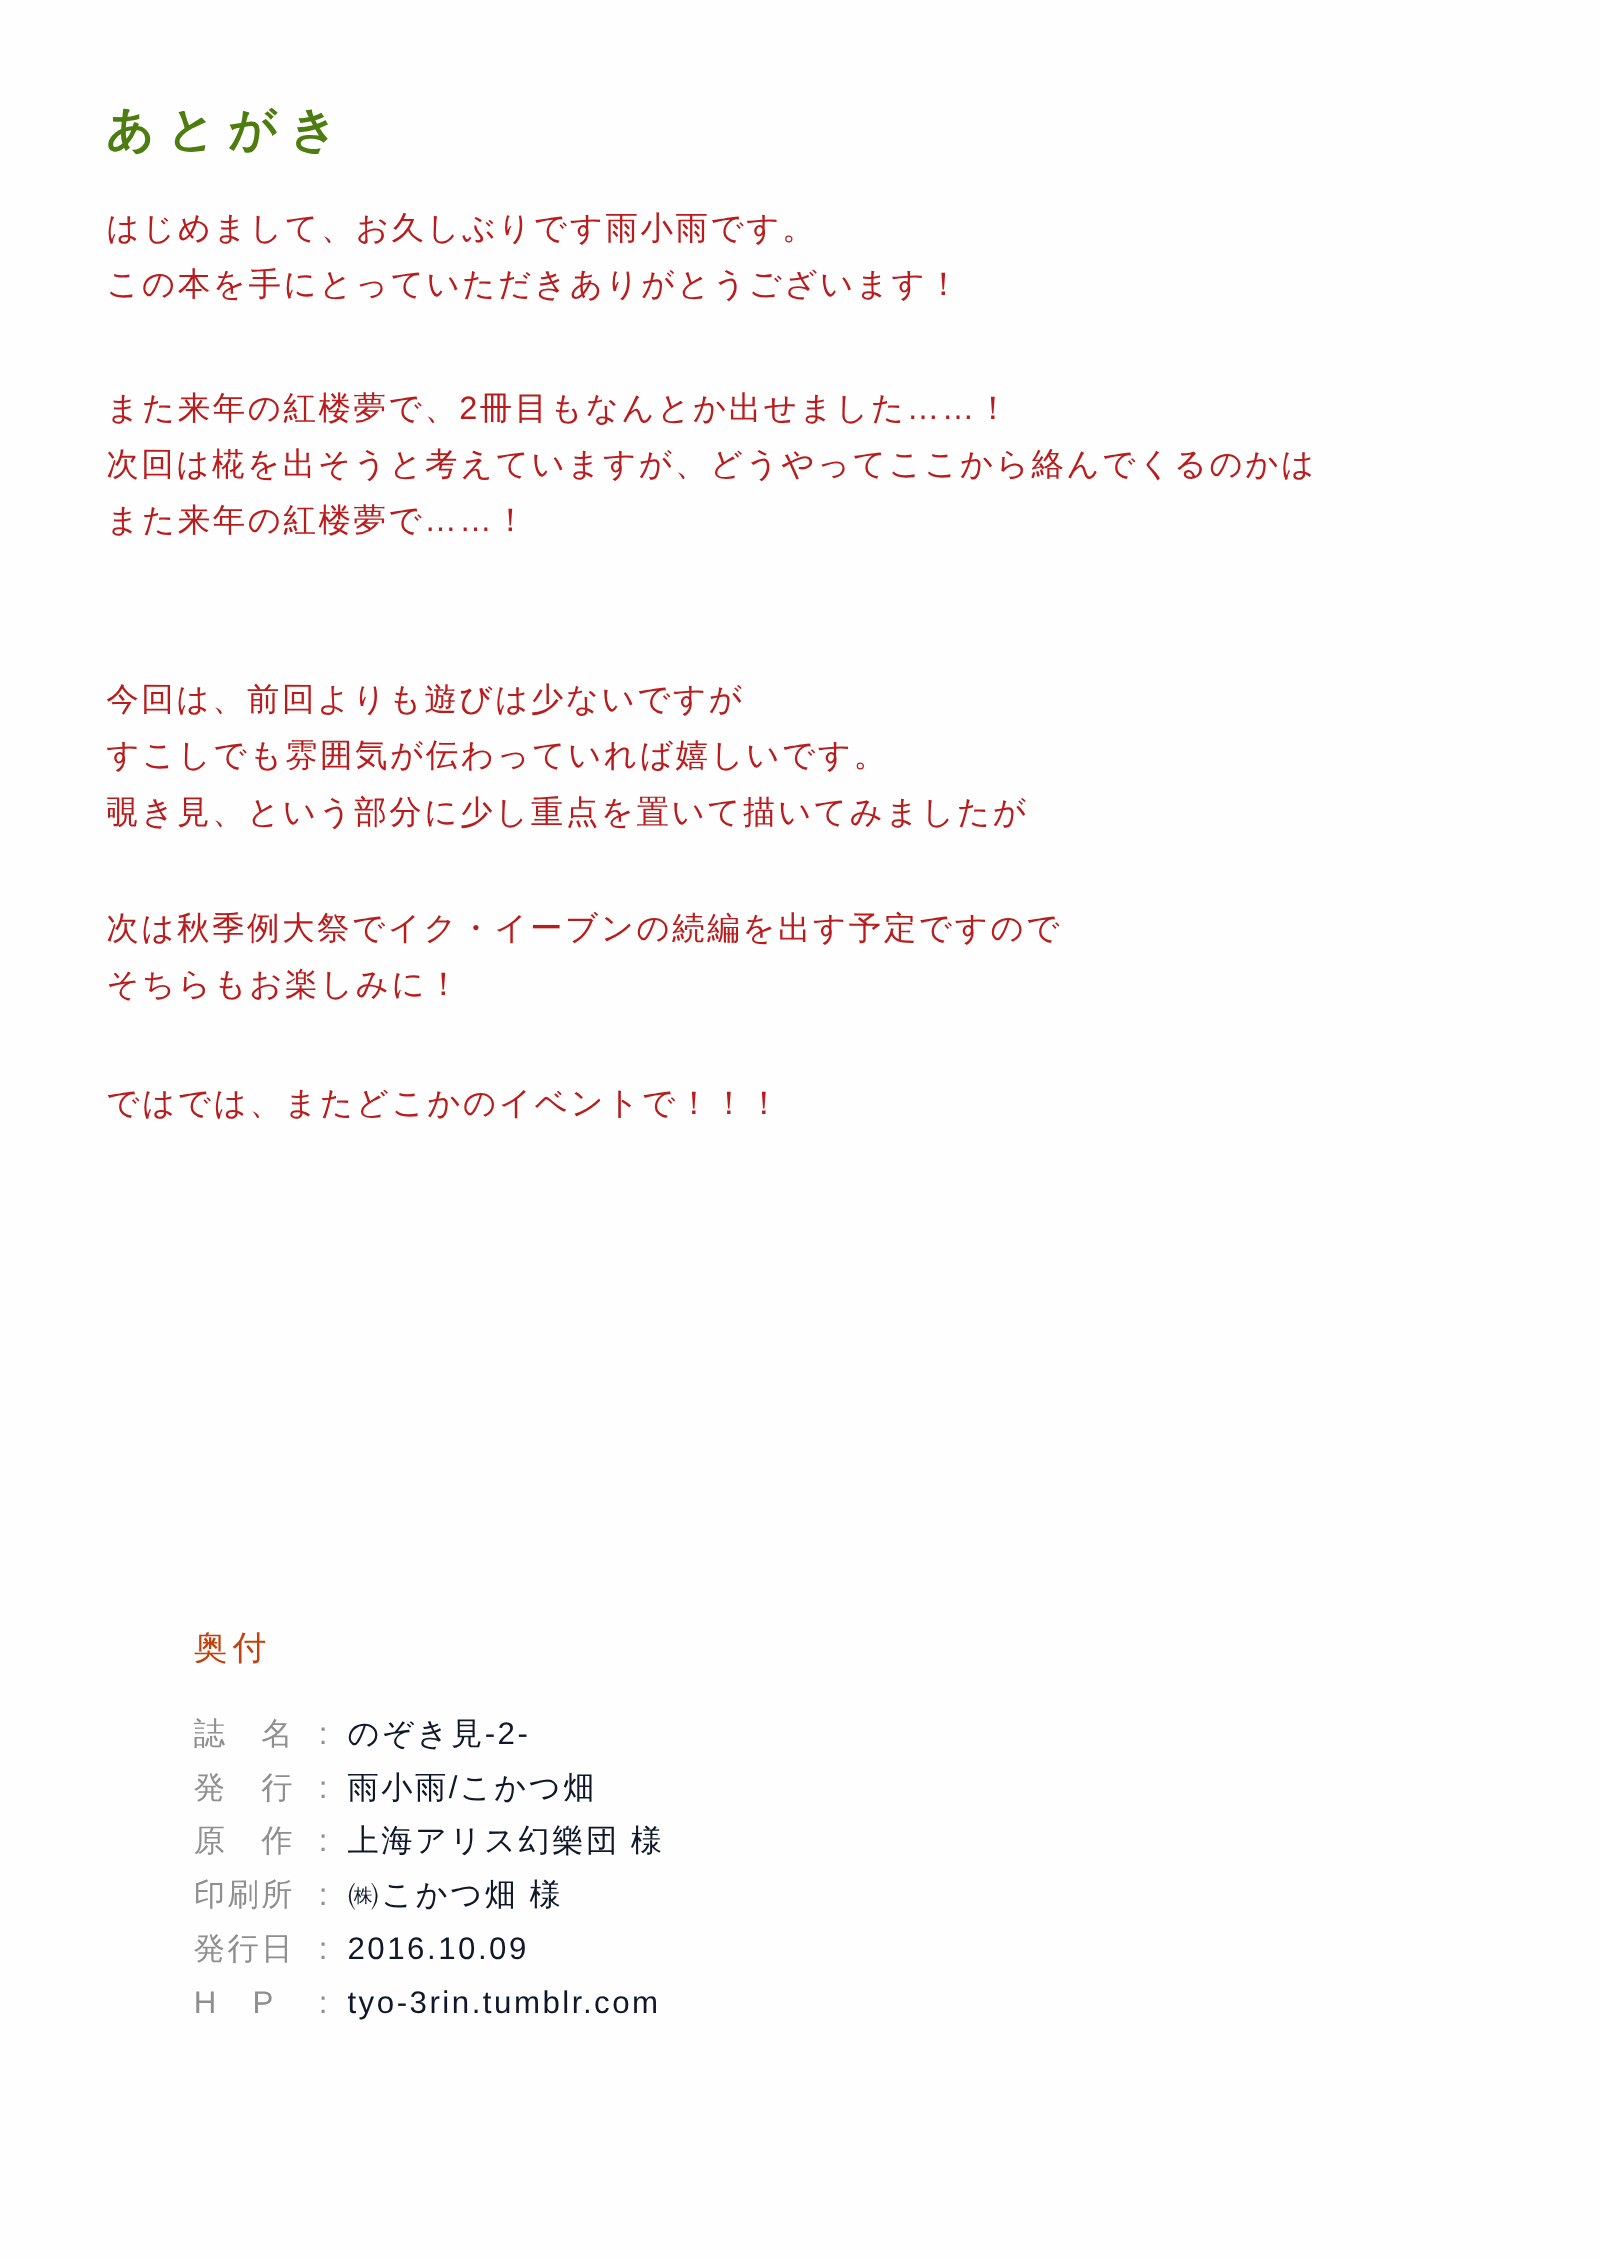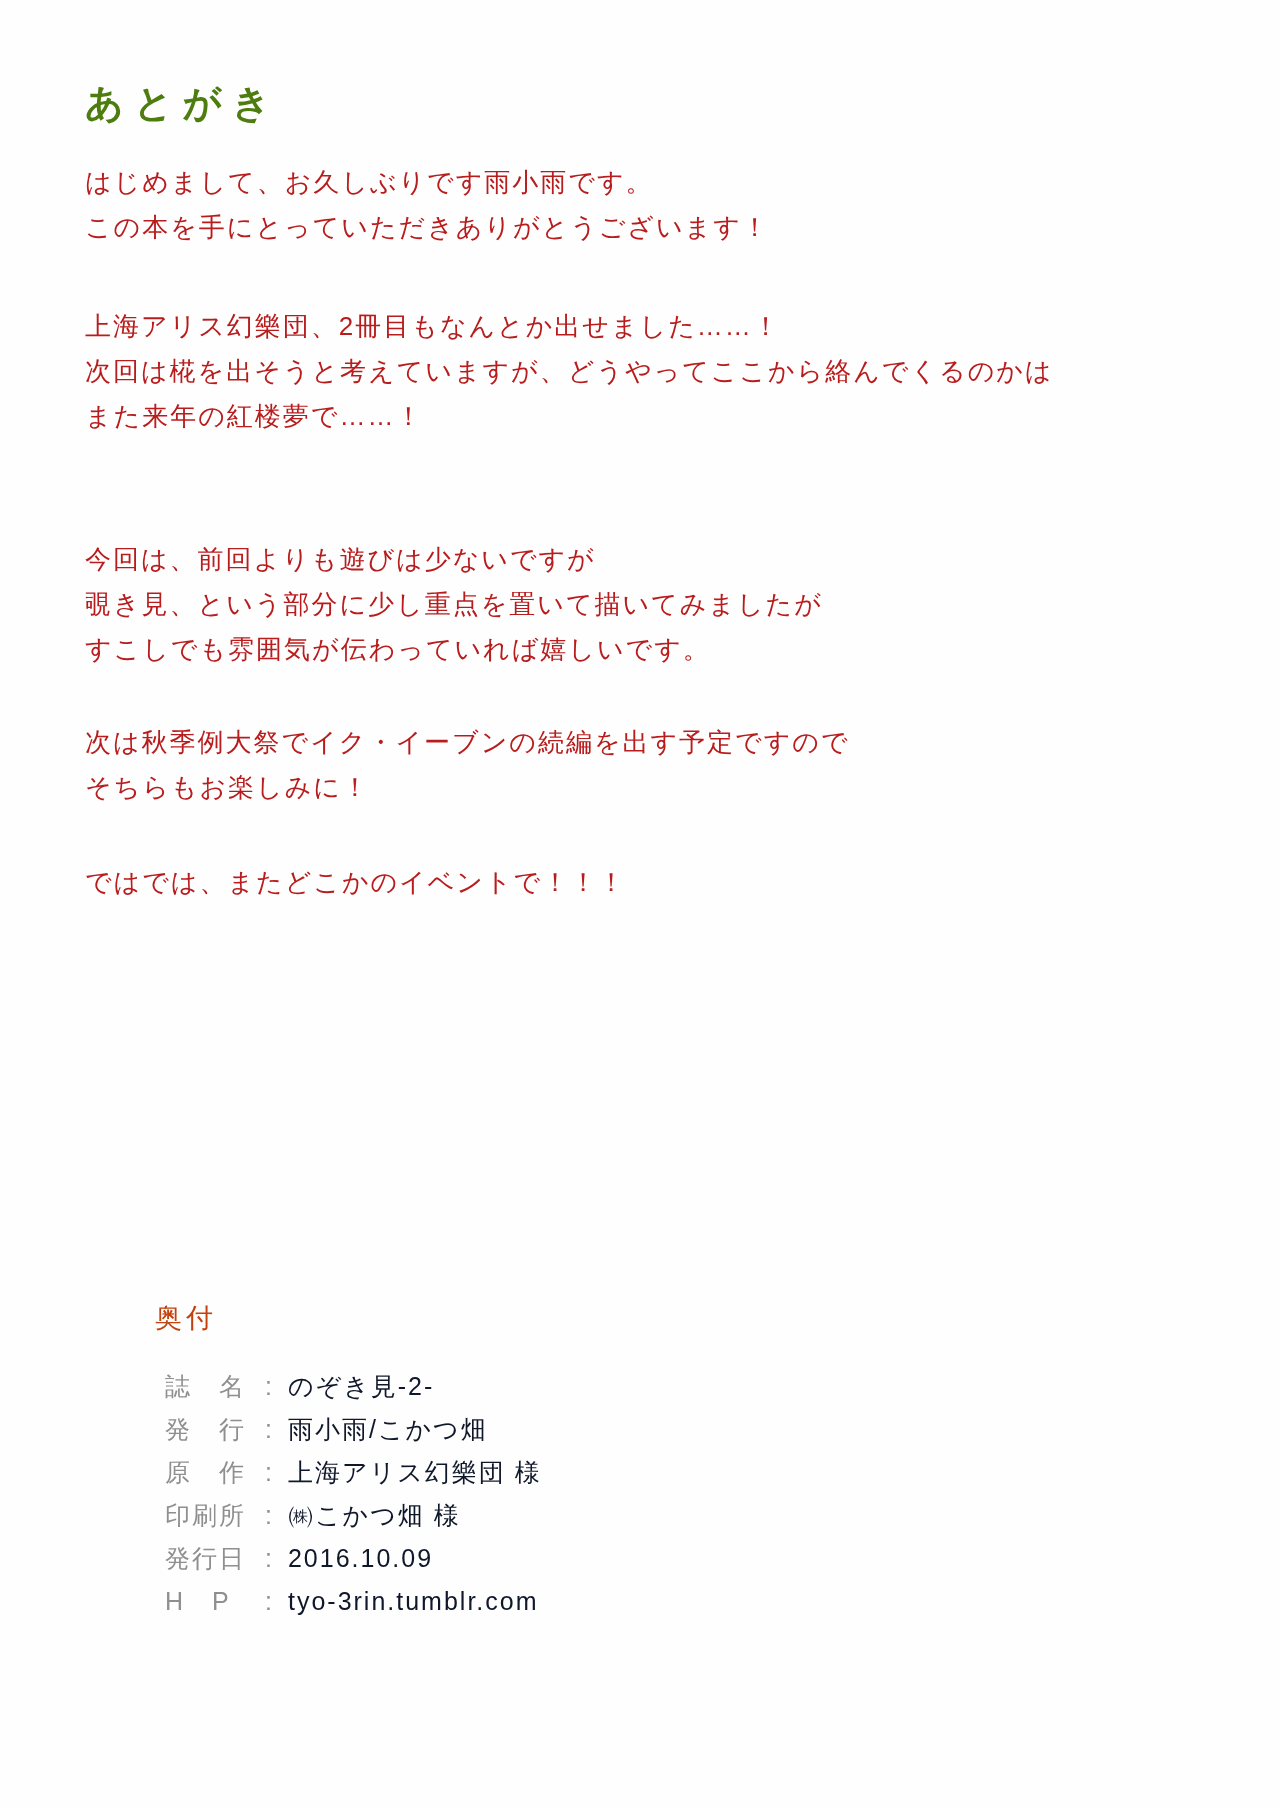--- a/index.html
+++ b/index.html
@@ -51,21 +51,20 @@
     left: 155px;
     color: #3d3d3d;
   }
   .colophon-heading {
     font-size: 27px;
     letter-spacing: 4px;
     color: #c2410c;
     margin: 0 0 34px 0;
   }
   .colophon-rows {
-    margin-left: 10px;
   }
   .crow {
     display: flex;
     align-items: baseline;
     height: 43px;
     font-size: 25px;
     letter-spacing: 2px;
     white-space: nowrap;
   }
   .clabel {
@@ -88,29 +87,29 @@
 <div class="page">
 
   <h1 class="title">あとがき</h1>
 
   <div class="para para-1">
     <div class="line">はじめまして、お久しぶりです雨小雨です。</div>
     <div class="line">この本を手にとっていただきありがとうございます！</div>
   </div>
 
   <div class="para para-2">
-    <div class="line">上海アリス幻樂団、2冊目もなんとか出せました……！</div>
+    <div class="line">また来年の紅楼夢で、2冊目もなんとか出せました……！</div>
     <div class="line">次回は椛を出そうと考えていますが、どうやってここから絡んでくるのかは</div>
     <div class="line">また来年の紅楼夢で……！</div>
   </div>
 
   <div class="para para-3">
     <div class="line">今回は、前回よりも遊びは少ないですが</div>
+    <div class="line">すこしでも雰囲気が伝わっていれば嬉しいです。</div>
     <div class="line">覗き見、という部分に少し重点を置いて描いてみましたが</div>
-    <div class="line">すこしでも雰囲気が伝わっていれば嬉しいです。</div>
   </div>
 
   <div class="para para-4">
     <div class="line">次は秋季例大祭でイク・イーブンの続編を出す予定ですので</div>
     <div class="line">そちらもお楽しみに！</div>
   </div>
 
   <div class="para para-5">
     <div class="line">ではでは、またどこかのイベントで！！！</div>
   </div>

